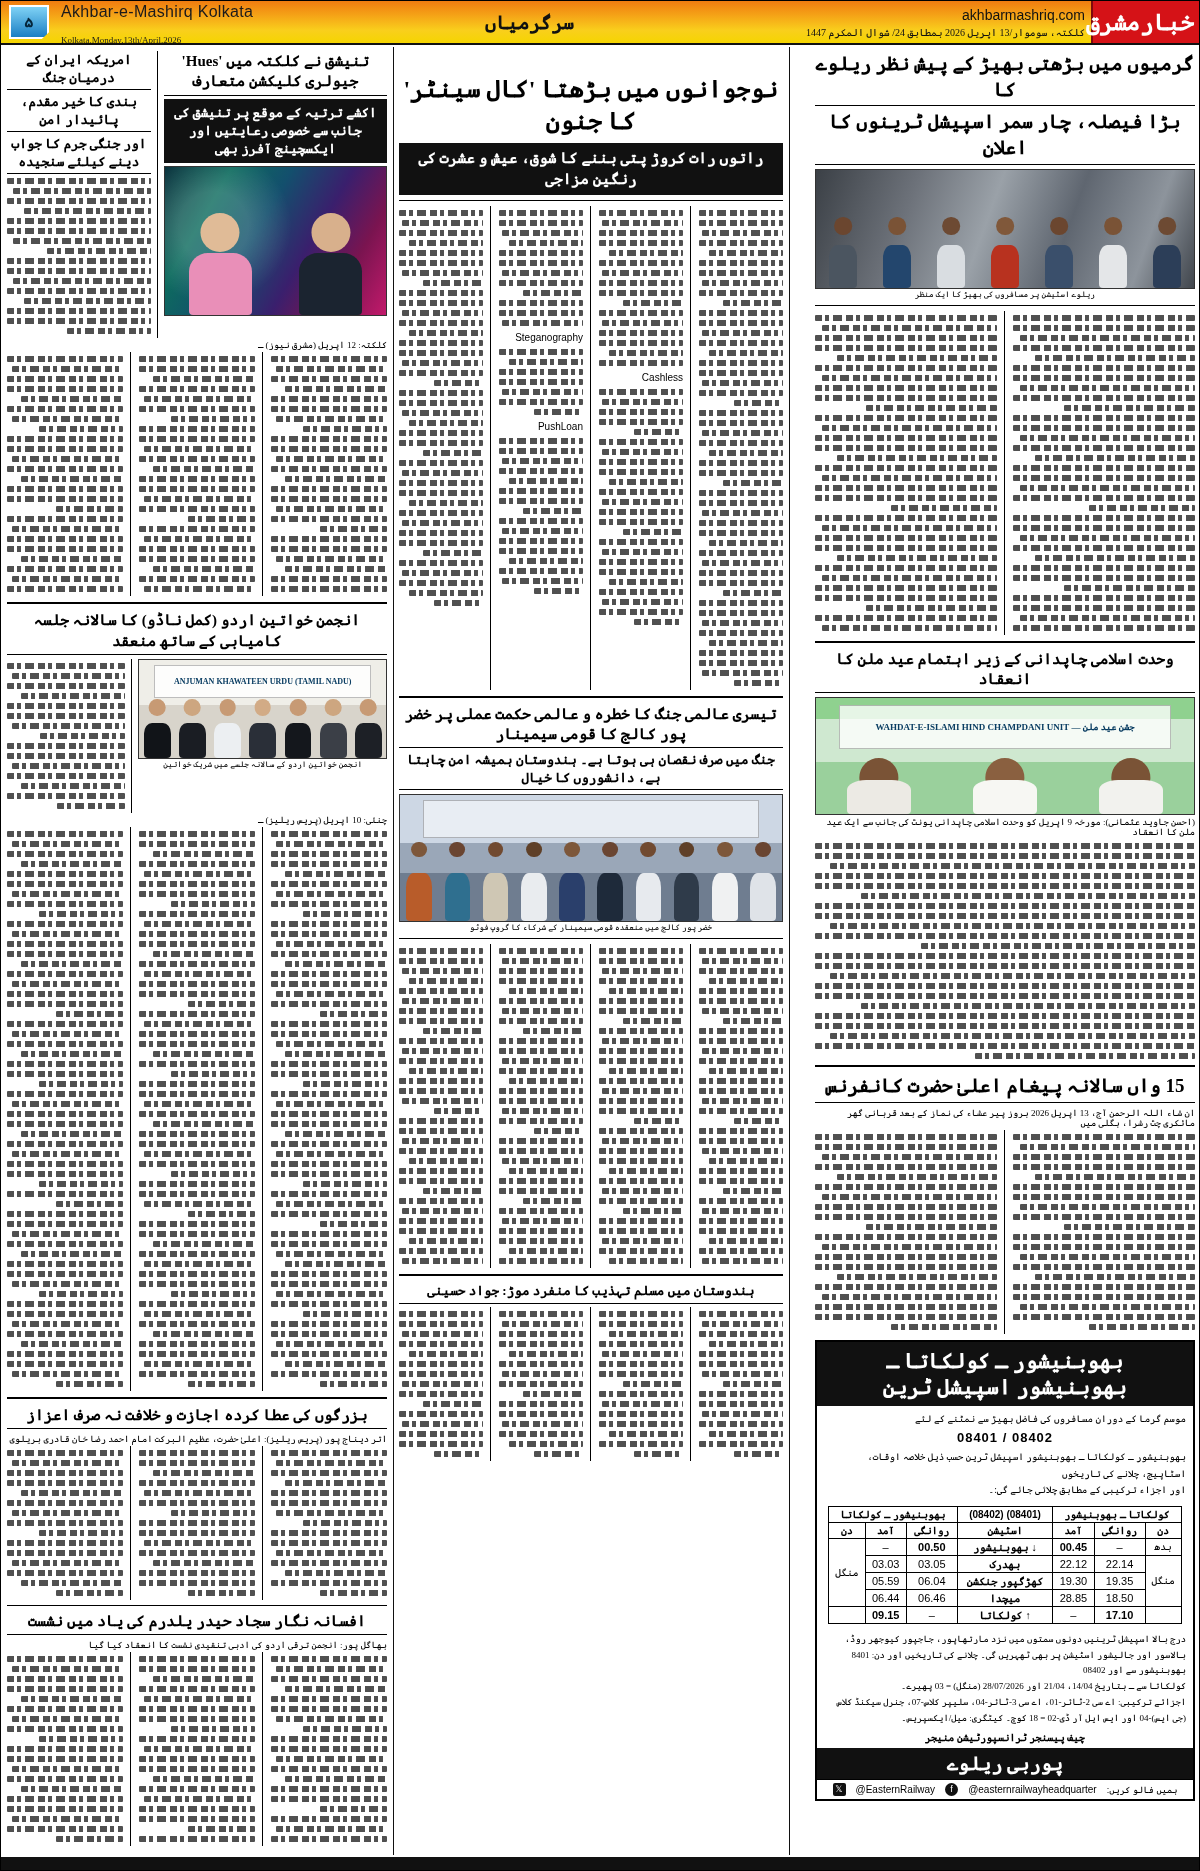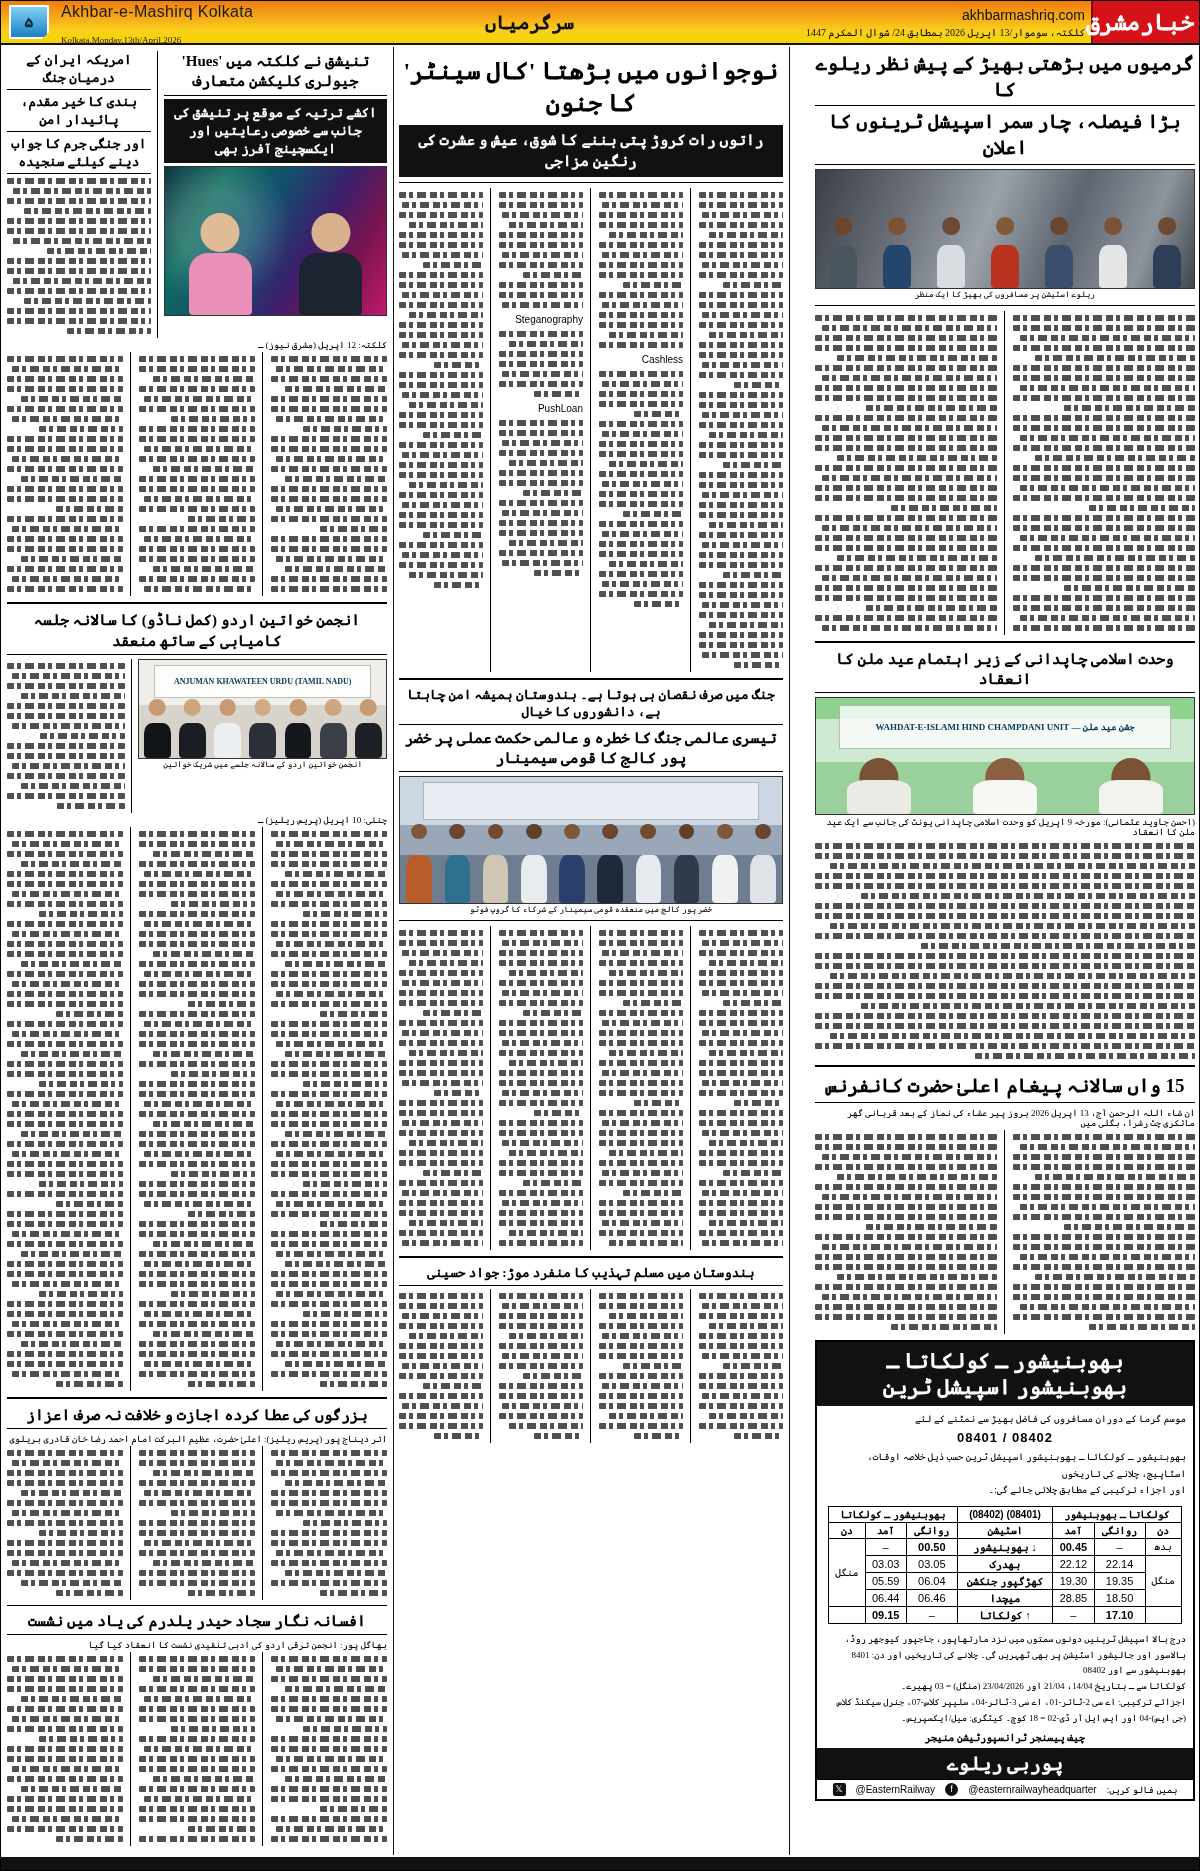--- a/index.html
+++ b/index.html
@@ -462,39 +462,39 @@
               <td class="stn"><span>↑</span> <span>کولکاتا</span></td>
               <td class="tm">–</td>
               <td class="tm bold">09.15</td>
               <td></td>
             </tr>
           </tbody>
         </table>
 
         <div class="rail-foot">
           <div>درج بالا اسپیشل ٹرینیں دونوں سمتوں میں نزد مارتھاپور، جاجپور کیوجھر روڈ، بالاسور اور جالیشور اسٹیشن پر بھی ٹھہریں گی۔ چلانے کی تاریخیں اور دن: 8401 بھوبنیشور سے اور 08402</div>
-          <div>کولکاتا سے ـ بتاریخ 14/04، 21/04 اور 23/04/2026 (منگل) = 03 پھیرے۔</div>
+          <div>کولکاتا سے ـ بتاریخ 14/04، 21/04 اور 28/07/2026 (منگل) = 03 پھیرے۔</div>
           <div>اجزائے ترکیبی: اے سی 2-ٹائر-01، اے سی 3-ٹائر-04، سلیپر کلاس-07، جنرل سیکنڈ کلاس</div>
           <div>(جی ایس)-04 اور ایس ایل آر ڈی-02 = 18 کوچ۔ کیٹگری: میل/ایکسپریس۔</div>
         </div>
         <div class="rail-sign">چیف پیسنجر ٹرانسپورٹیشن منیجر</div>
         <div class="rail-brand">پوربی ریلوے</div>
         <div class="rail-social">
           <span class="sicon">𝕏</span>
           <span>@EasternRailway</span>
           <span class="sicon fb">f</span>
           <span>@easternrailwayheadquarter</span>
           <span class="rail-socialab">ہمیں فالو کریں:</span>
         </div>
       </div>
     </div>
 
     <div class="col col-mid">
 
-      <div class="hl hl-xl" style="margin-top:4px">نوجوانوں میں بڑھتا 'کال سینٹر' کا جنون</div>
+      <div class="hl hl-xl" style="margin-top:22px">نوجوانوں میں بڑھتا 'کال سینٹر' کا جنون</div>
       <div class="hl-inv hl-md" style="margin-top:5px">راتوں رات کروڑ پتی بننے کا شوق، عیش و عشرت کی رنگین مزاجی</div>
 
       <div class="rule"></div>
 
       <div class="colset sep" style="margin-top:2px">
         <div class="txt">
           <div class="ln s1"></div>
             <div class="ln s1"></div>
             <div class="ln s2"></div>
             <div class="ln s1"></div>
@@ -664,22 +664,22 @@
             <div class="ln s1"></div>
           <div class="ln s2"></div>
             <div class="ln s1"></div>
             <div class="ln s3"></div>
             <div class="ln s5"></div>
         </div>
       </div>
 
       <div class="rule2"></div>
 
+      <div class="hl hl-md ul">تیسری عالمی جنگ کا خطرہ و عالمی حکمت عملی پر خضر پور کالج کا قومی سیمینار</div>
       <div class="hl hl-sm ul">جنگ میں صرف نقصان ہی ہوتا ہے۔ ہندوستان ہمیشہ امن چاہتا ہے، دانشوروں کا خیال</div>
-      <div class="hl hl-md ul">تیسری عالمی جنگ کا خطرہ و عالمی حکمت عملی پر خضر پور کالج کا قومی سیمینار</div>
 
       <div class="photo ph-seminar" style="height:128px;margin-top:4px">
         <div class="banner" style="top:4%;height:30%;background:rgba(255,255,255,.55)"></div>
         <div class="people" style="height:66%">
           <div class="person" style="width:8%">
               <div class="head" style="background:#6a4531"></div>
               <div class="body" style="background:#dfe3e8"></div>
             </div>
           <div class="person" style="width:8%">
               <div class="head" style="background:#7d573a"></div>

